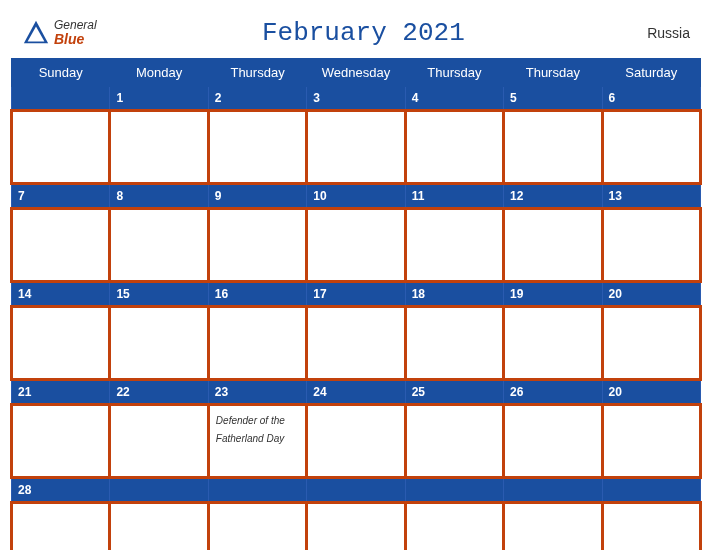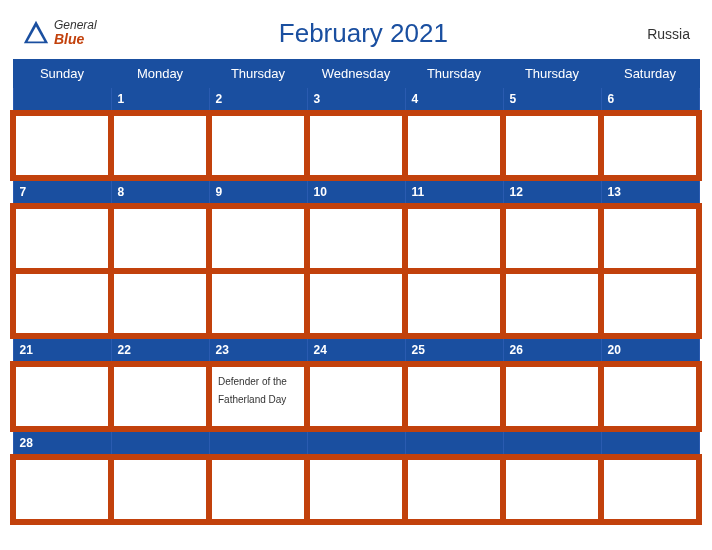--- a/index.html
+++ b/index.html
@@ -44,20 +44,21 @@
     .logo-icon {
       width: 28px;
       height: 28px;
     }
     .title {
       font-size: 26px;
       color: #1a4fa0;
       font-weight: normal;
       text-align: center;
       flex: 1;
+      font-family: Liberation Mono, monospace;
     }
     .country {
       font-size: 14px;
       color: #333;
       min-width: 60px;
       text-align: right;
     }
     .calendar {
       width: 100%;
       border-collapse: collapse;
@@ -96,24 +97,25 @@
       background-color: #1a4fa0;
       border: 1px solid #2a5bb0;
       padding: 4px 6px;
       height: 24px;
       vertical-align: middle;
     }
     .week-date-row .day-number {
       color: #fff;
     }
     .week-content-row td {
-      border: 6px solid #c2410c;
-      height: 65px;
+      border: 3px solid #c2410c;
+      height: 73px;
       vertical-align: top;
       padding: 4px 6px;
+      font-style: italic;
     }
     .empty-cell {
       background-color: #1a4fa0;
     }
   </style>
 </head>
 <body>
 
 <div class="header">
   <div class="logo">
@@ -198,20 +200,43 @@
       </tr>
       <tr class="week-content-row">
         <td></td>
         <td></td>
         <td></td>
         <td></td>
         <td></td>
         <td></td>
         <td></td>
       </tr>
+      <tr class="week-date-row">
+        <td>
+          <span class="day-number">14</span>
+        </td>
+        <td>
+          <span class="day-number">15</span>
+        </td>
+        <td>
+          <span class="day-number">16</span>
+        </td>
+        <td>
+          <span class="day-number">17</span>
+        </td>
+        <td>
+          <span class="day-number">18</span>
+        </td>
+        <td>
+          <span class="day-number">19</span>
+        </td>
+        <td>
+          <span class="day-number">20</span>
+        </td>
+      </tr>
       <tr class="week-content-row">
         <td></td>
         <td></td>
         <td></td>
         <td></td>
         <td></td>
         <td></td>
         <td></td>
       </tr>
       <tr class="week-date-row">

